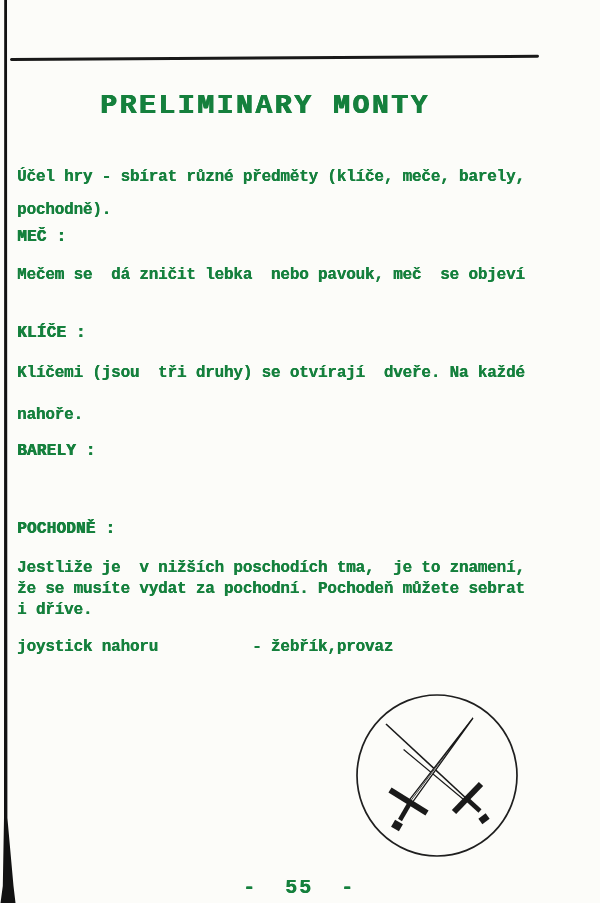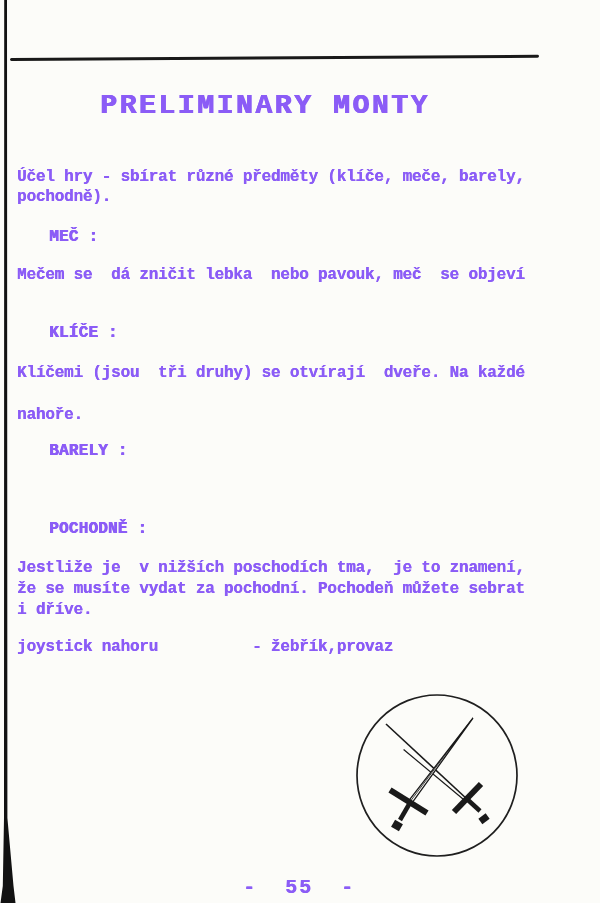--- a/index.html
+++ b/index.html
@@ -5,36 +5,35 @@
   html, body { margin: 0; padding: 0; background: #e8e8e6; }
   .page {
     position: relative;
     width: 600px;
     height: 903px;
     margin: 0 auto;
     background: #fcfcf9;
     overflow: hidden;
     font-family: "Liberation Mono", "DejaVu Sans Mono", monospace;
     font-weight: 700;
-    color: #8b5cf6;
+    color: #15803d;
   }
   .txt {
     position: absolute;
     left: 17px;
     font-size: 16px;
     line-height: 1;
     letter-spacing: -0.2px;
     white-space: pre;
     text-shadow: 0.35px 0 0 currentColor;
     text-align: center;
   }
   .heading {
     letter-spacing: 0.2px;
     text-shadow: 0.7px 0 0 currentColor, 0.3px 0.4px 0 currentColor;
-    margin-left: 32px;
   }
   .title {
     position: absolute;
     left: 100px;
     top: 92px;
     font-size: 28px;
     line-height: 1;
     letter-spacing: 2.6px;
     white-space: pre;
     text-shadow: 0.9px 0 0 currentColor, 0 0.4px 0 currentColor;
@@ -80,21 +79,21 @@
 
   <svg class="binding-edge-svg" viewBox="0 0 18 903" preserveAspectRatio="none" aria-hidden="true">
     <path d="M4.2,0 L7,0 L7.4,818 L13.5,886 L15.5,903 L0.5,903 L2.8,886 L4,818 Z" fill="#121212"></path>
   </svg>
 
   <div class="rule"></div>
 
   <div class="title">PRELIMINARY MONTY</div>
 
   <div class="txt" style="top:169px">Účel hry - sbírat různé předměty (klíče, meče, barely,</div>
-  <div class="txt" style="top:189px">pochodně).</div>
+  <div class="txt" style="top:202px">pochodně).</div>
 
   <div class="txt heading" style="top:229px">MEČ :</div>
   <div class="txt" style="top:267px">Mečem se  dá zničit lebka  nebo pavouk, meč  se objeví</div>
 
   <div class="txt heading" style="top:325px">KLÍČE :</div>
   <div class="txt" style="top:365px">Klíčemi (jsou  tři druhy) se otvírají  dveře. Na každé</div>
   <div class="txt" style="top:407px">nahoře.</div>
 
   <div class="txt heading" style="top:443px">BARELY :</div>
 

